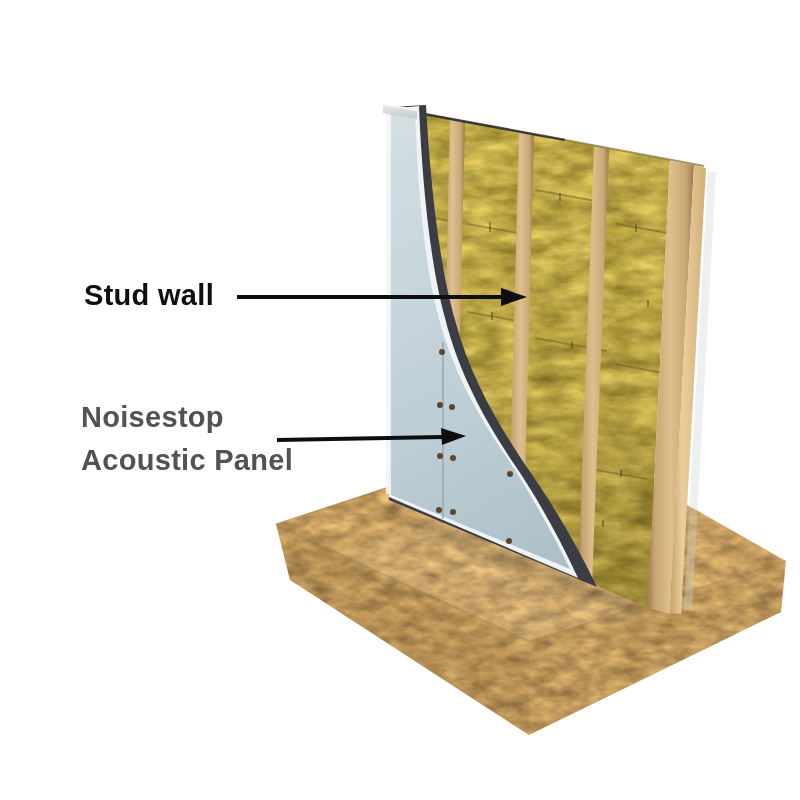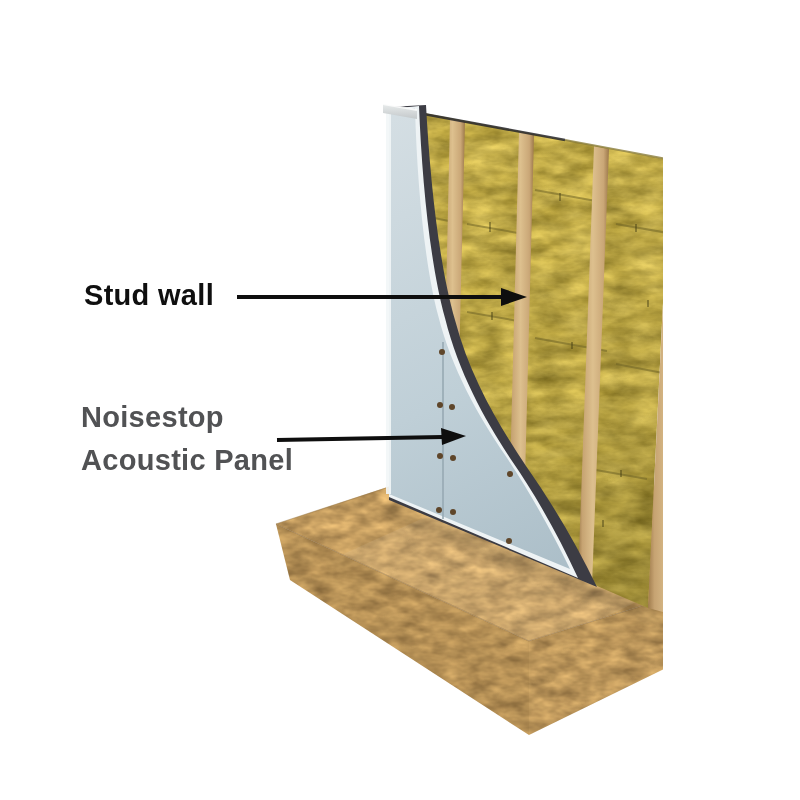--- a/index.html
+++ b/index.html
@@ -1,16 +1,16 @@
 <!DOCTYPE html>
 <html><head>
 <meta charset="utf-8">
 <style>
   html,body{margin:0;padding:0;background:#ffffff;}
-  .stage{position:relative;width:663px;height:800px;background:#ffffff;overflow:hidden;
+  .stage{position:relative;width:800px;height:800px;background:#ffffff;overflow:hidden;
          font-family:"Liberation Sans", sans-serif;}
   svg{display:block;}
   text.lbl{font-family:"Liberation Sans", sans-serif;font-weight:700;font-size:29px;letter-spacing:0.3px;}
 </style>
 </head>
 <body>
 
 <div class="stage">
 <svg width="800" height="800" viewBox="0 0 800 800">
   <defs>

